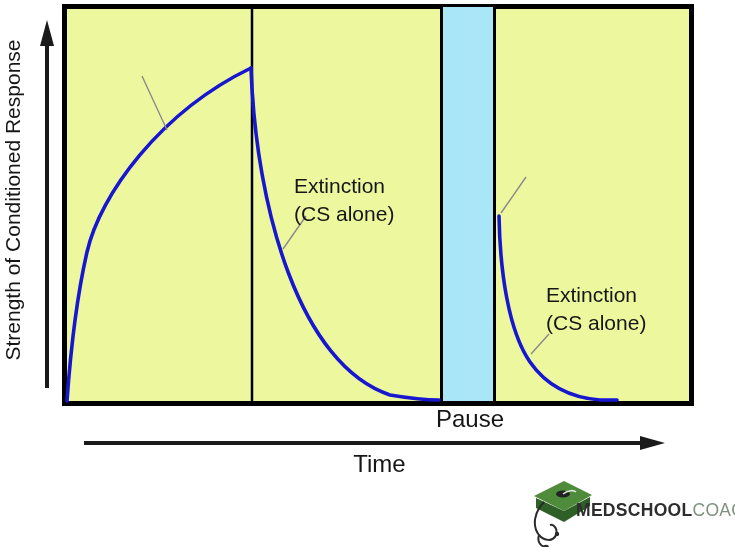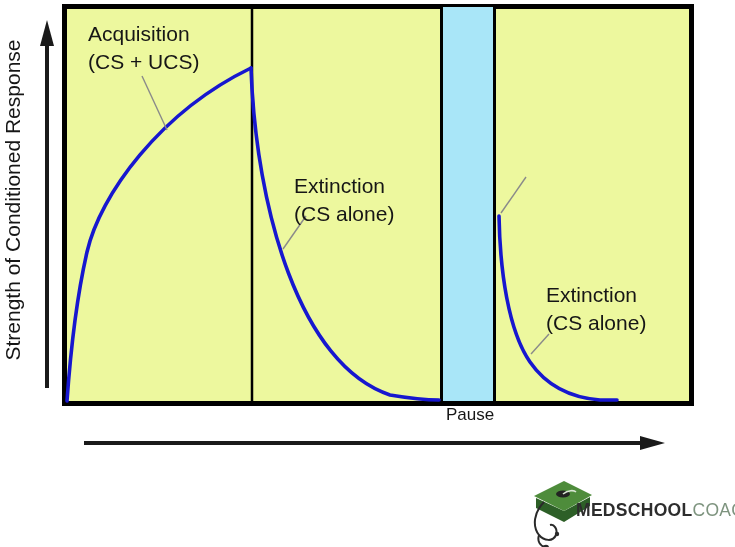--- a/index.html
+++ b/index.html
@@ -20,21 +20,21 @@
   .curve{fill:none; stroke:var(--curve); stroke-width:3.6; stroke-linecap:round;}
   .callout{stroke:var(--callout); stroke-width:1.4;}
   .axis-line{stroke:var(--axis); stroke-width:4;}
   .axis-head{fill:var(--axis);}
   .lbl{position:absolute; font-size:21px; line-height:28px; color:#161616; white-space:nowrap;}
   .lbl.center{white-space:normal;}
   .ylabel{
     position:absolute; left:-165px; top:186px; width:360px; height:28px;
     transform:rotate(-90deg); text-align:center; font-size:21px; color:#161616;
   }
-  .axis-word{position:absolute; font-size:17px; color:#161616; text-align:center;}
+  .axis-word{position:absolute; font-size:24px; color:#161616; text-align:center;}
   .logo-text{position:absolute; left:576px; top:500px; font-size:17.5px; letter-spacing:0.3px; white-space:nowrap;}
   .logo-bold{font-weight:800; color:var(--logo-text);text-align:right;}
   .logo-light{font-weight:400; color:var(--logo-coach);}
   .cap-top{fill:var(--logo-green);}
   .cap-base{fill:var(--logo-green-dark);}
   .steth{fill:none; stroke:#2a2a2a; stroke-width:2;}
   .steth-dot{fill:#2a2a2a;}
 </style>
 </head>
 <body>
@@ -81,35 +81,32 @@
         <path class="steth" d="M 18 24 C 8 34 6 48 13 57 C 18 63 27 64 30 57 C 32 51 28 46 24 47"></path>
         <path class="steth" d="M 13 57 C 11 63 14 68 19 69"></path>
         <circle class="steth-dot" cx="20" cy="70" r="3.2"></circle>
         <circle class="steth-dot" cx="31" cy="56" r="2.2"></circle>
       </g>
     </g>
   </svg>
 
   <div class="ylabel">Strength of Conditioned Response</div>
 
-  <div class="lbl" style="left:88px; top:20px;">
-    <div>Acquisition</div>
-    <div>(CS + UCS)</div>
-  </div>
 
   <div class="lbl center" style="left:294px; top:172px; width:124px;">
     <div>Extinction</div>
     <div>(CS alone)</div>
   </div>
 
 
   <div class="lbl center" style="left:546px; top:281px; width:118px;">
     <div>Extinction</div>
     <div>(CS alone)</div>
   </div>
 
   <div class="axis-word" style="left:432px; top:405px; width:76px;">Pause</div>
+  <div class="axis-word" style="left:332px; top:450px; width:95px;">Time</div>
 
   <div class="logo-text">
     <span class="logo-bold">MEDSCHOOL</span><span class="logo-light">COACH</span>
   </div>
 
 </div>
 
 </body></html>

